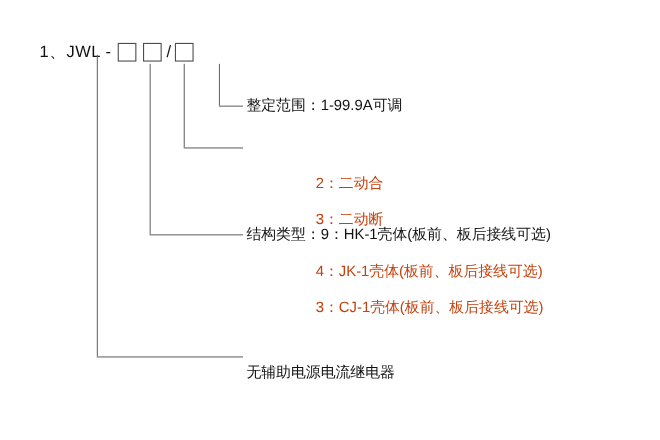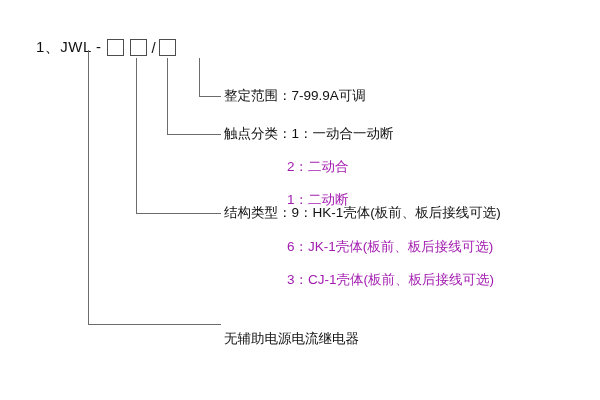--- a/index.html
+++ b/index.html
@@ -69,21 +69,21 @@
     font-size: 13.5px;
     line-height: 18px;
     white-space: nowrap;
     color: #111;
   }
   .sub {
     position: absolute;
     font-size: 13.5px;
     line-height: 18px;
     white-space: nowrap;
-    color: #a21caf;
+    color: #c2410c;
   }
 </style>
 </head>
 <body>
 
 <div id="diagram">
 
   <div class="code-line">
     <span class="code-prefix">1、JWL -</span>
     <span class="box"></span>
@@ -97,25 +97,24 @@
 
   <div class="vline" style="left:167px; top:58px; height:76px;"></div>
   <div class="hline" style="left:167px; top:134px; width:54px;"></div>
 
   <div class="vline" style="left:136px; top:58px; height:155px;"></div>
   <div class="hline" style="left:136px; top:213px; width:85px;"></div>
 
   <div class="vline" style="left:88px; top:50px; height:274px;"></div>
   <div class="hline" style="left:88px; top:324px; width:133px;"></div>
 
-  <div class="label" style="left:224px; top:87px;">整定范围：7-99.9A可调</div>
+  <div class="label" style="left:224px; top:87px;">整定范围：1-99.9A可调</div>
 
-  <div class="label" style="left:224px; top:125px;">触点分类：1：一动合一动断</div>
   <div class="sub" style="left:287px; top:158px;">2：二动合</div>
-  <div class="sub" style="left:287px; top:191px;">1：二动断</div>
+  <div class="sub" style="left:287px; top:191px;">3：二动断</div>
 
   <div class="label" style="left:224px; top:204px;">结构类型：9：HK-1壳体(板前、板后接线可选)</div>
-  <div class="sub" style="left:287px; top:238px;">6：JK-1壳体(板前、板后接线可选)</div>
+  <div class="sub" style="left:287px; top:238px;">4：JK-1壳体(板前、板后接线可选)</div>
   <div class="sub" style="left:287px; top:271px;">3：CJ-1壳体(板前、板后接线可选)</div>
 
   <div class="label" style="left:224px; top:330px;">无辅助电源电流继电器</div>
 
 </div>
 
 </body></html>

